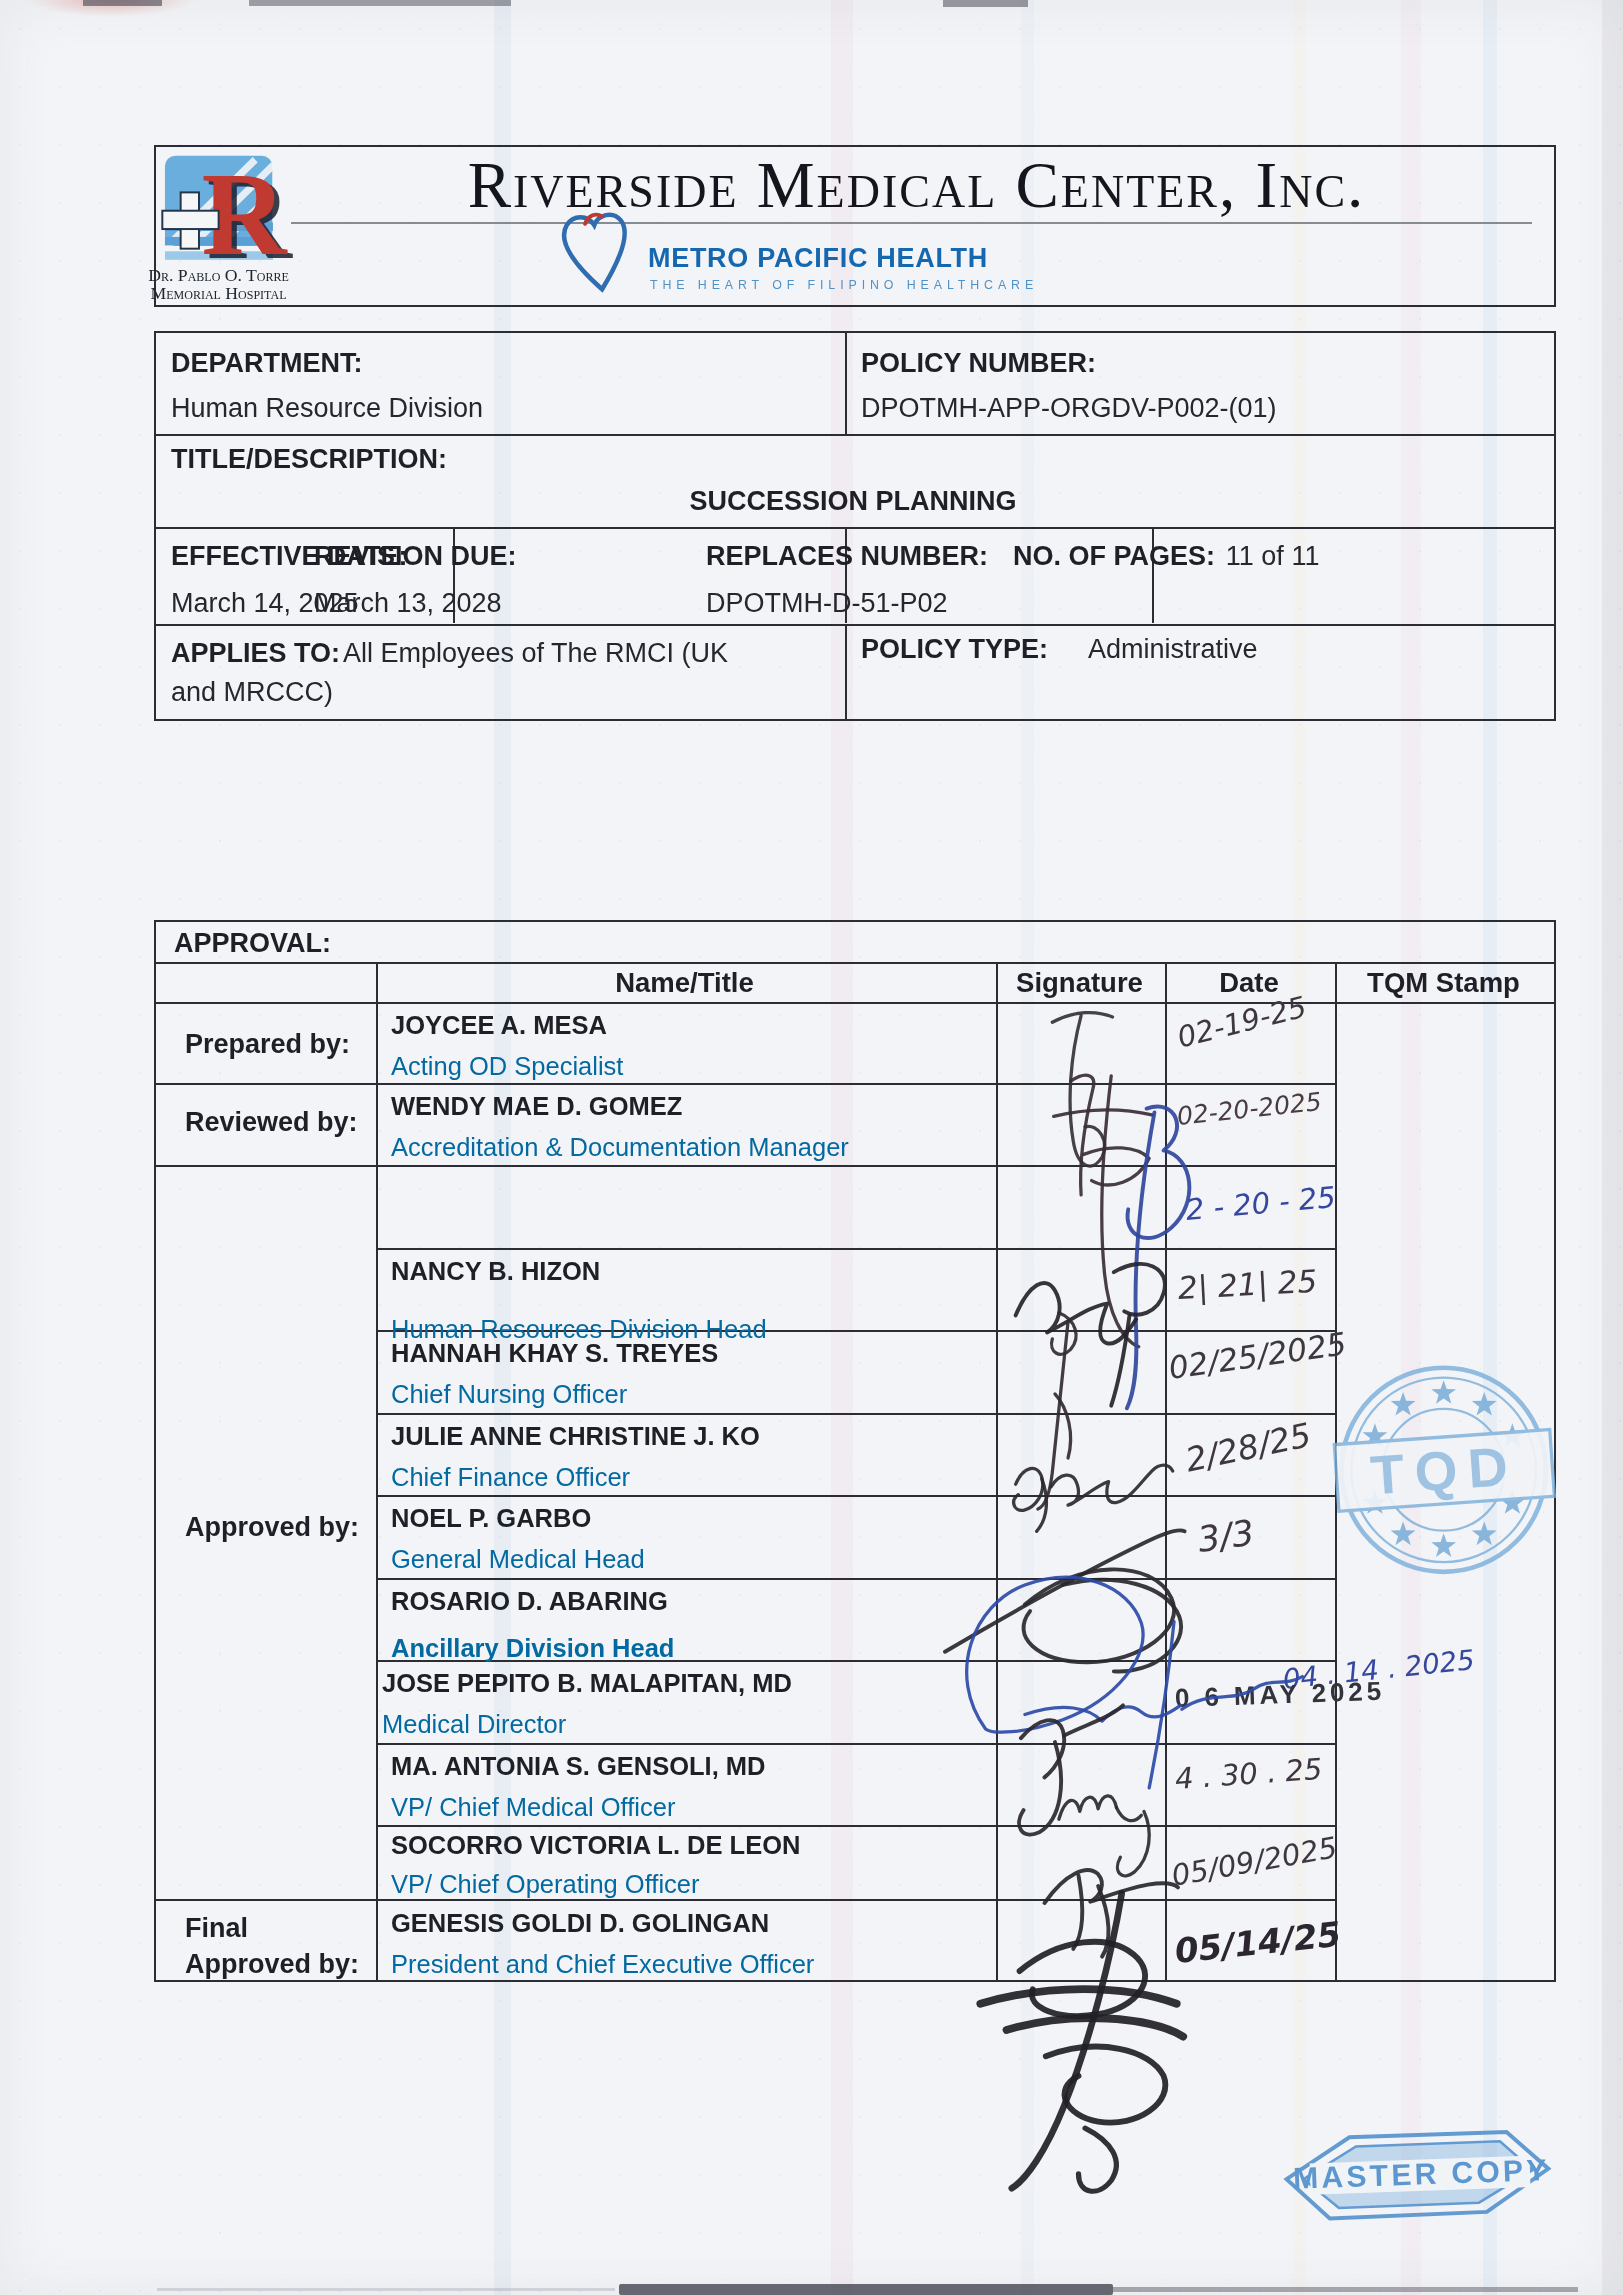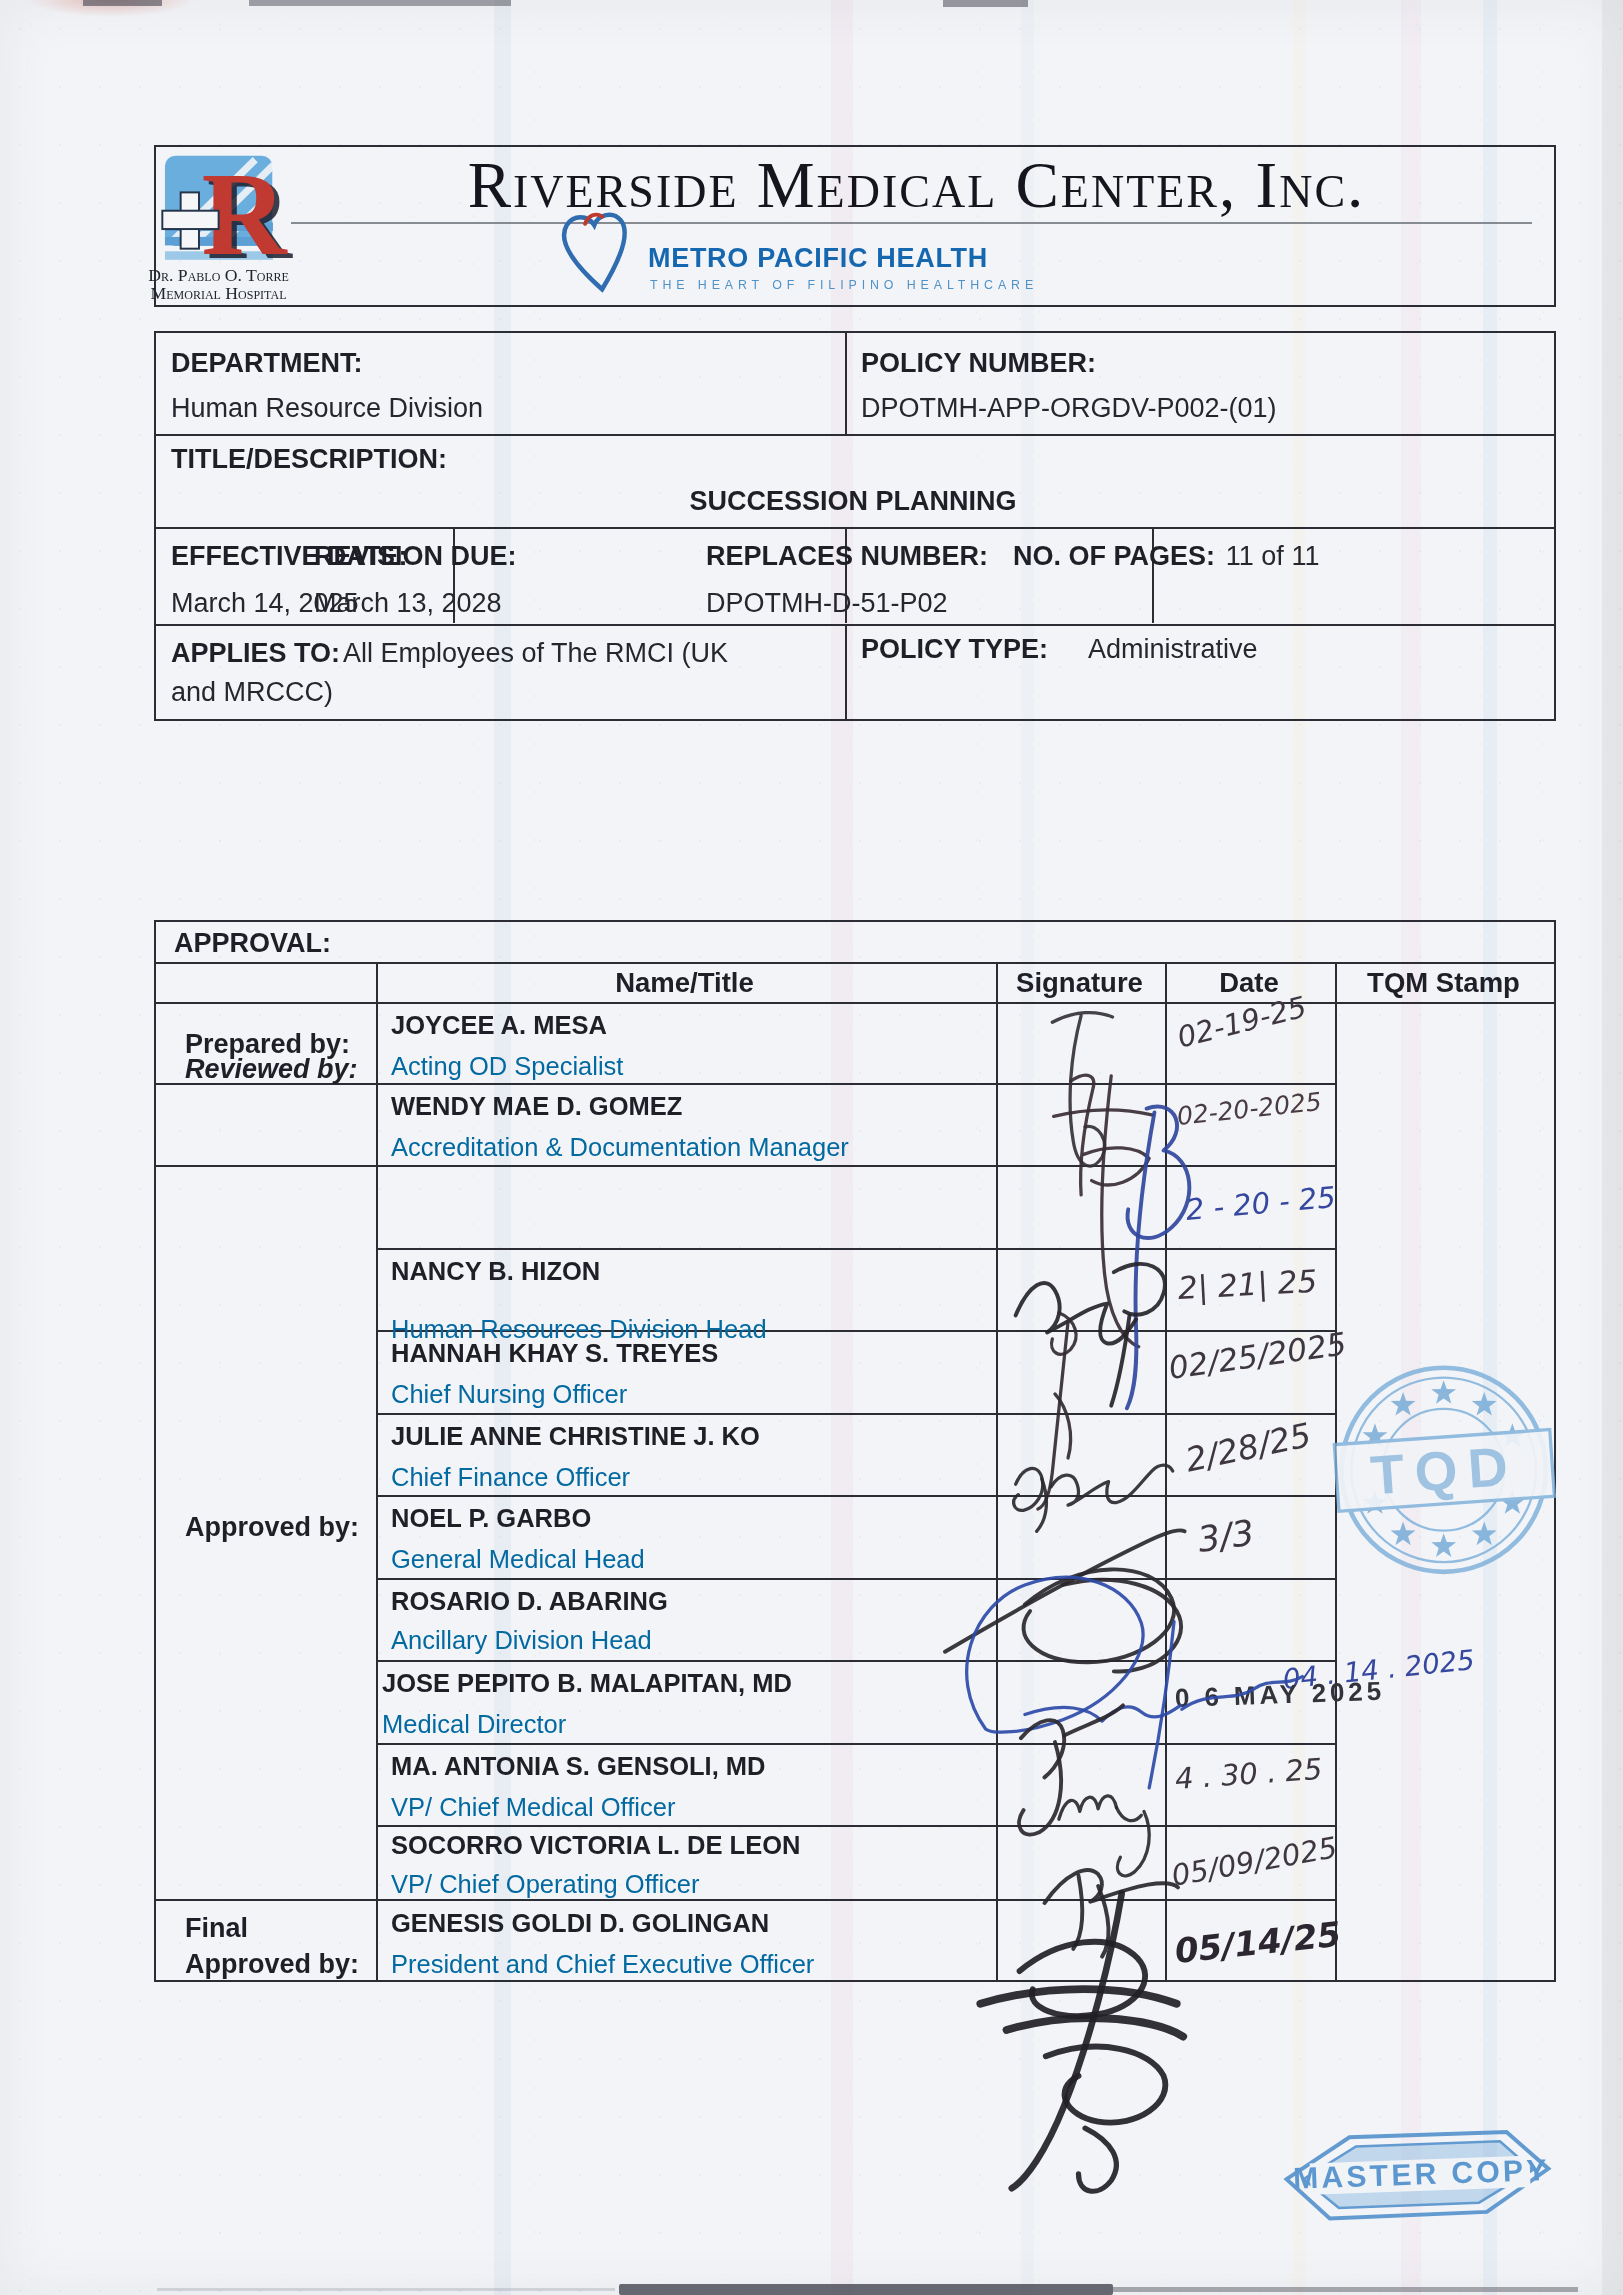--- a/index.html
+++ b/index.html
@@ -164,21 +164,21 @@
   </div>
 
   <div class="cell lbl" style="left:174px;top:928px;">APPROVAL:</div>
 
   <div class="cell lbl" style="left:374px;top:967px;width:621px;text-align:center;font-size:27.5px;">Name/Title</div>
   <div class="cell lbl" style="left:995px;top:967px;width:169px;text-align:center;font-size:27.5px;">Signature</div>
   <div class="cell lbl" style="left:1164px;top:967px;width:170px;text-align:center;font-size:27.5px;">Date</div>
   <div class="cell lbl" style="left:1334px;top:967px;width:219px;text-align:center;font-size:27.5px;">TQM Stamp</div>
 
   <div class="cell lbl" style="left:185px;top:1029px;">Prepared by:</div>
-  <div class="cell lbl" style="left:185px;top:1054px;font-style:italic;">Reviewed by:</div>
+  <div class="cell lbl" style="left:185px;top:1107px;">Reviewed by:</div>
   <div class="cell lbl" style="left:185px;top:1512px;">Approved by:</div>
   <div class="cell lbl" style="left:185px;top:1913px;">Final</div>
   <div class="cell lbl" style="left:185px;top:1949px;">Approved by:</div>
 
   <div class="cell" style="left:391px;top:1011px;">
     <div class="name">JOYCEE A. MESA</div>
     <div class="title" style="margin-top:11.8px;">Acting OD Specialist</div>
   </div>
   <div class="cell" style="left:391px;top:1092px;">
     <div class="name">WENDY MAE D. GOMEZ</div>
@@ -195,21 +195,21 @@
   <div class="cell" style="left:391px;top:1422px;">
     <div class="name">JULIE ANNE CHRISTINE J. KO</div>
     <div class="title" style="margin-top:11.8px;">Chief Finance Officer</div>
   </div>
   <div class="cell" style="left:391px;top:1504px;">
     <div class="name">NOEL P. GARBO</div>
     <div class="title" style="margin-top:11.8px;">General Medical Head</div>
   </div>
   <div class="cell" style="left:391px;top:1587px;">
     <div class="name">ROSARIO D. ABARING</div>
-    <div class="title" style="margin-top:10px;">Ancillary Division Head</div>
+    <div class="title" style="margin-top:18px;font-weight:bold;">Ancillary Division Head</div>
   </div>
   <div class="cell" style="left:382px;top:1669px;">
     <div class="name">JOSE PEPITO B. MALAPITAN, MD</div>
     <div class="title" style="margin-top:11.8px;">Medical Director</div>
   </div>
   <div class="cell" style="left:391px;top:1752px;">
     <div class="name">MA. ANTONIA S. GENSOLI, MD</div>
     <div class="title" style="margin-top:11.8px;">VP/ Chief Medical Officer</div>
   </div>
   <div class="cell" style="left:391px;top:1831px;">

